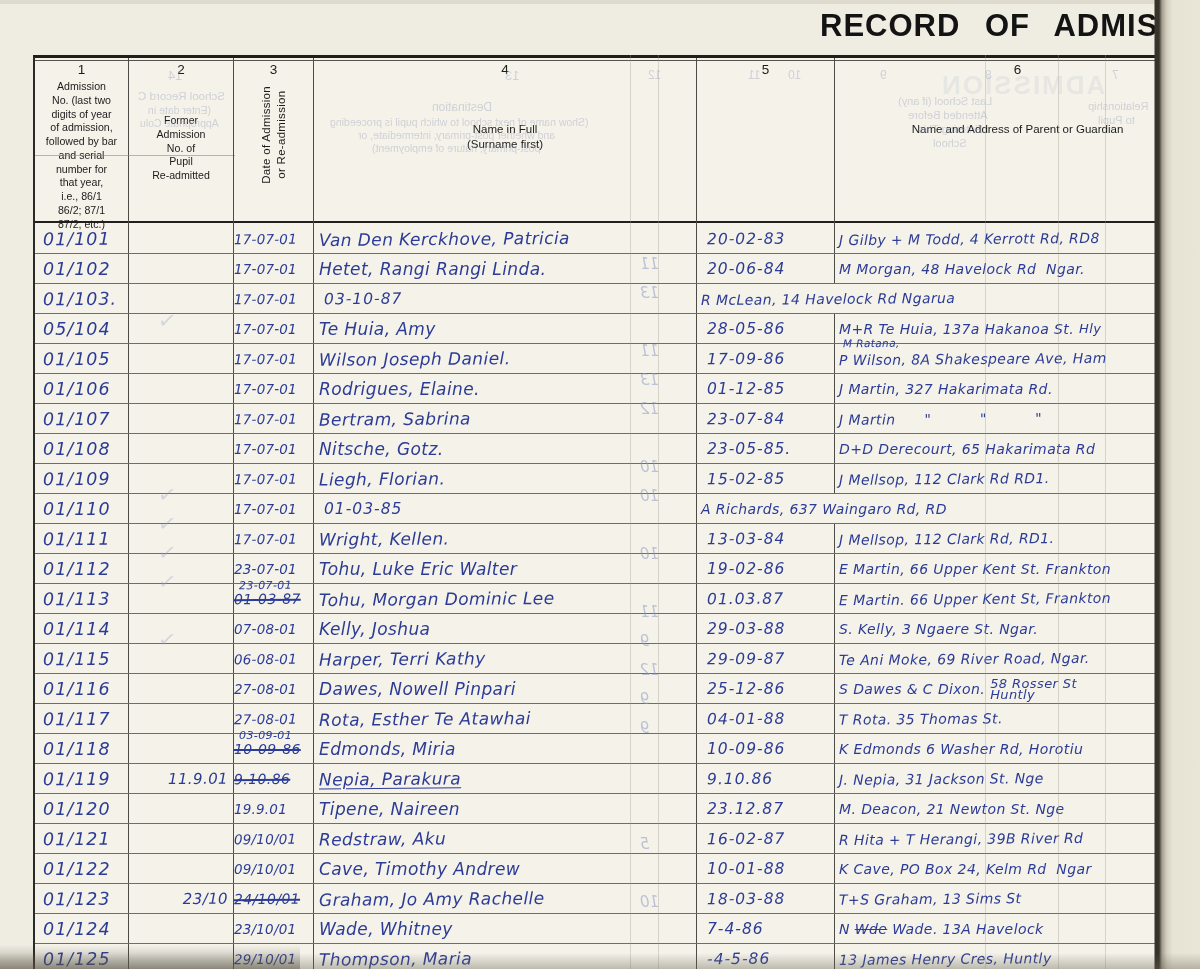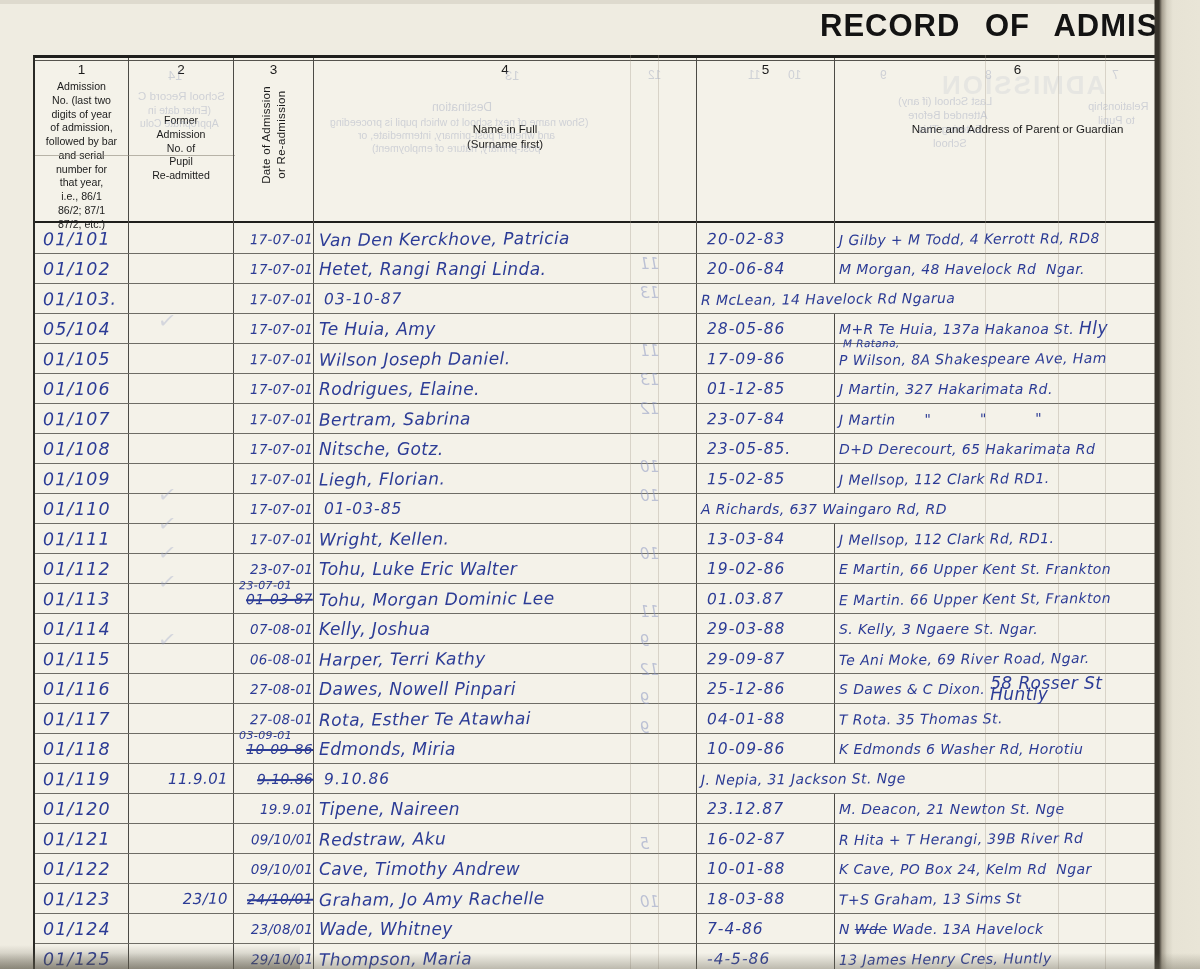--- a/index.html
+++ b/index.html
@@ -27,34 +27,34 @@
   .ghline{position:absolute;left:0;top:97px;width:200px;height:1px;background:#8d887c;opacity:.6;}
   
   .rows{position:absolute;left:0;top:166px;right:0;bottom:0;overflow:hidden;}
   .row{height:29px;border-bottom:1px solid #6e6d66;}
   .row .cell{display:flex;align-items:center;overflow:visible;}
   
   .hw{font-family:"DejaVu Sans",sans-serif;font-style:italic;color:#2c3c96;letter-spacing:.4px;}
   .row:nth-child(odd) .hw{transform:rotate(-.5deg);}
   .adm{font-size:17.5px;padding-left:8px;letter-spacing:1px;}
   .former{width:100%;text-align:right;padding-right:5px;font-size:15px;}
-  .c3cell{justify-content:flex-end;}
+  .c3cell{justify-content:flex-start;}
   .dmain{font-size:13.5px;letter-spacing:.2px;}
   .dabove{position:absolute;top:-5px;left:5px;font-size:11px;}
   .struck{text-decoration:line-through;text-decoration-thickness:1.5px;font-size:14px;}
   .nm{font-size:17px;padding-left:5px;white-space:nowrap;}
   .u{text-decoration:underline;text-underline-offset:3px;}
   .dob{font-size:15.5px;padding-left:10px;letter-spacing:1px;white-space:nowrap;}
   .c6cell{white-space:pre;}
   .pmain,.ppre{font-size:14px;white-space:pre;}
   .ppre{padding-left:4px;}
   .pmain:first-child{padding-left:4px;}
   .struckw{font-size:14px;text-decoration:line-through;}
   .pabove{position:absolute;top:-7px;left:8px;font-size:10.5px;}
-  .supnote{display:inline-block;vertical-align:7px;font-size:17px;line-height:11px;white-space:pre-line;margin-left:5px;}
+  .supnote{display:inline-block;vertical-align:7px;font-size:13px;line-height:11px;white-space:pre-line;margin-left:5px;}
   
   .ghostlayer{position:absolute;inset:0;pointer-events:none;}
   .ghost{position:absolute;transform:scaleX(-1);color:#98a0bb;opacity:.4;white-space:nowrap;
          font-family:"Liberation Sans",sans-serif;}
   .gb{font-weight:700;opacity:.14;letter-spacing:2px;}
   .gnum{font-family:"DejaVu Sans",sans-serif;font-style:italic;font-size:15px;color:#8f9ac4;opacity:.55;}
   .gchk{font-size:22px;color:#9aa4c8;opacity:.35;transform:scaleX(1) rotate(8deg);}
   .gvline{position:absolute;top:55px;bottom:0;width:1px;background:#a39b8c;opacity:.35;}
   
   .right-edge{position:absolute;top:0;bottom:0;right:0;width:47px;pointer-events:none;
@@ -550,20 +550,23 @@
       </div>
       <div class="cell">
         <span class="hw former">11.9.01</span>
       </div>
       <div class="cell c3cell">
         <span class="hw dabove"></span>
         <span class="hw dmain"></span>
         <span class="hw struck">9.10.86</span>
       </div>
       <div class="cell">
+        <span class="hw nm u">Nepia, Parakura</span>
+      </div>
+      <div class="cell">
         <span class="hw dob">9.10.86</span>
       </div>
       <div class="cell c6cell">
         <span class="hw pabove"></span>
         <span class="hw ppre"></span><span class="hw struckw"></span><span class="hw pmain">J. Nepia, 31 Jackson St. Nge</span><span class="hw supnote"></span>
       </div>
     </div>
 
     <div class="row gridrow">
       <div class="cell">
@@ -663,21 +666,21 @@
 
     <div class="row gridrow">
       <div class="cell">
         <span class="hw adm">01/124</span>
       </div>
       <div class="cell">
         <span class="hw former"></span>
       </div>
       <div class="cell c3cell">
         <span class="hw dabove"></span>
-        <span class="hw dmain">23/08/01</span>
+        <span class="hw dmain">23/10/01</span>
         <span class="hw struck"></span>
       </div>
       <div class="cell">
         <span class="hw nm">Wade, Whitney</span>
       </div>
       <div class="cell">
         <span class="hw dob">7-4-86</span>
       </div>
       <div class="cell c6cell">
         <span class="hw pabove"></span>

